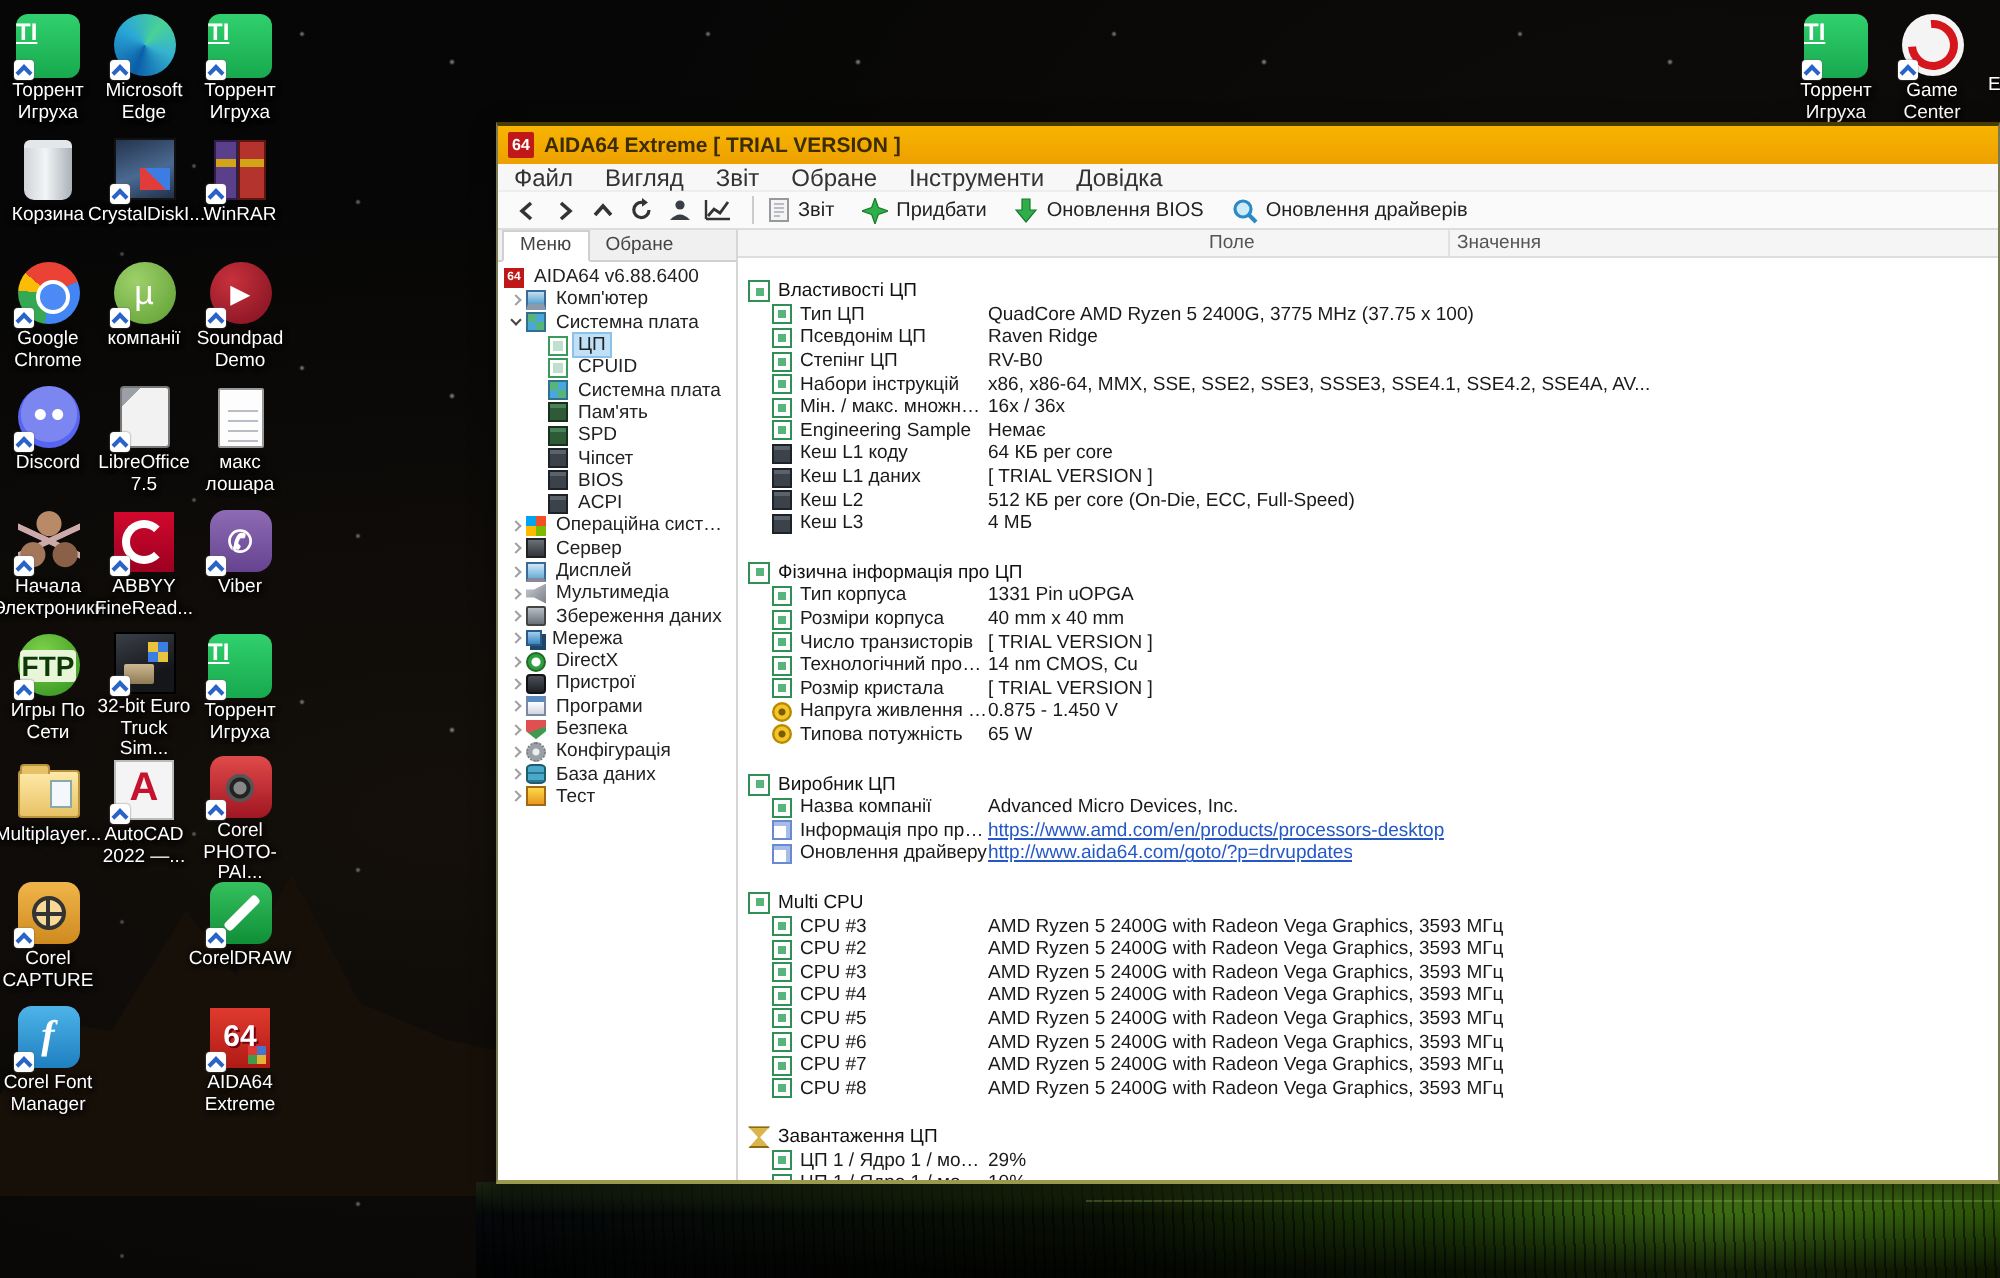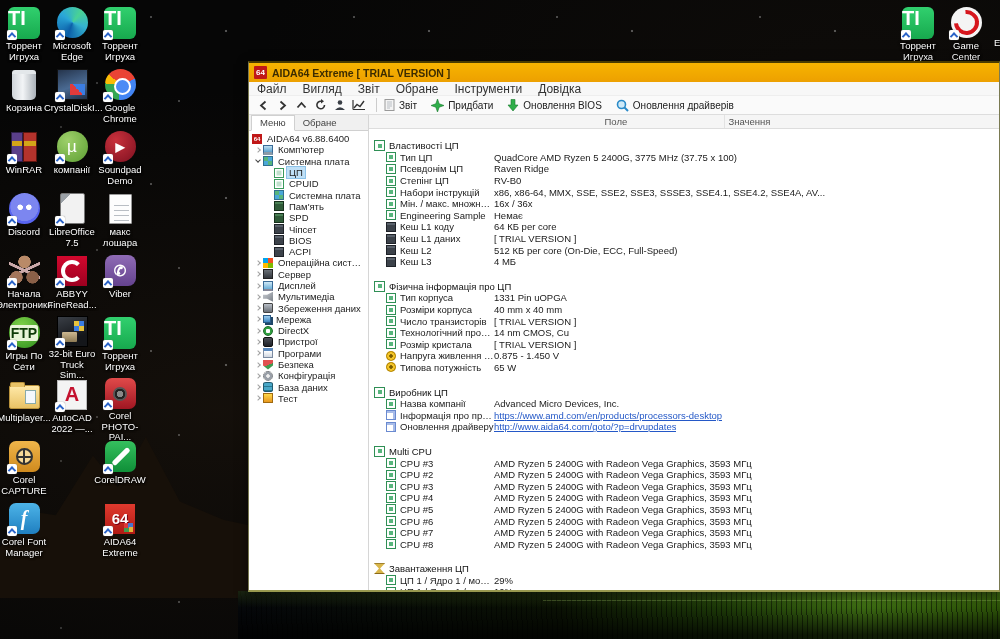--- a/index.html
+++ b/index.html
@@ -33,21 +33,21 @@
   .dicon { width:48px; display:flex; flex-direction:column; align-items:center; padding-top:2px; cursor:default; }
   .dimg { position:relative; width:33px; height:33px; display:flex; align-items:center; justify-content:center; }
   .dlabel { margin-top:2px; font-size:9.5px; line-height:10.5px; color:#fff; text-align:center;
     text-shadow:1px 1px 2px #000,0 0 3px #000; white-space:pre-line; max-width:56px; }
   .sarrow { position:absolute; left:-1px; bottom:-1px; width:10px; height:10px; background:#fff; border-radius:2px;
     box-shadow:0 0 1px #666; display:flex; align-items:center; justify-content:center; }
   .sarrow::after { content:""; width:4px; height:4px; border-left:2px solid #2a63c8; border-top:2px solid #2a63c8; transform:rotate(45deg) translate(1px,1px); }
   .glyph { font-weight:bold; color:#fff; }
 
   .di-ti { background:linear-gradient(#31d06e,#17a94e); border-radius:6px; width:32px; height:32px; }
-  .di-ti .glyph { font-size:20px; }
+  .di-ti .glyph { font-size:12px;text-decoration:underline; }
   .di-edge { width:31px; height:31px; border-radius:50%;
     background:conic-gradient(from 200deg,#0b5ea8,#2aa7d8 30%,#49d295 55%,#35b3d0 75%,#0b5ea8); }
   .di-recycle { width:24px; height:30px; background:linear-gradient(90deg,#cfd4d9,#f2f4f6 45%,#aab1b8); border-radius:3px 3px 5px 5px; border-top:4px solid #e3e7ea; }
   .di-crystaldisk { width:31px; height:31px; background:linear-gradient(160deg,#25344c,#4a6a92 55%,#203049); border:1px solid #111; }
   .di-crystaldisk::after { content:""; display:block; width:15px; height:11px; margin:14px 0 0 12px;
     background:conic-gradient(#e23b3b 0 25%,#3bo 0); background:linear-gradient(45deg,#e23b3b 50%,#3b7de2 50%); }
   .di-winrar { width:26px; height:30px; display:flex; }
   .di-winrar::before { content:""; flex:1; background:linear-gradient(#5a3f8a 30%,#d4a418 30% 45%,#5a3f8a 45%); border:1px solid #2e1f4a; }
   .di-winrar::after { content:""; flex:1.2; background:linear-gradient(#b4332c 30%,#d4a418 30% 45%,#b4332c 45%); border:1px solid #5e150f; }
   .di-chrome { width:31px; height:31px; border-radius:50%;
@@ -218,32 +218,32 @@
       </div>
       <div class="dicon">
         <div class="dimg">
           <div class="di-crystaldisk"></div>
           <span class="sarrow"></span>
         </div>
         <div class="dlabel">CrystalDiskI...</div>
       </div>
       <div class="dicon">
         <div class="dimg">
+          <div class="di-winrar"></div>
+          <span class="sarrow"></span>
+        </div>
+        <div class="dlabel">WinRAR</div>
+      </div>
+      <div class="dicon">
+        <div class="dimg">
           <div class="di-chrome"></div>
           <span class="sarrow"></span>
         </div>
         <div class="dlabel">Google
 Chrome</div>
-      </div>
-      <div class="dicon">
-        <div class="dimg">
-          <div class="di-winrar"></div>
-          <span class="sarrow"></span>
-        </div>
-        <div class="dlabel">WinRAR</div>
       </div>
       <div class="dicon">
         <div class="dimg">
           <div class="di-utorrent">
             <span class="glyph">µ</span>
           </div>
           <span class="sarrow"></span>
         </div>
         <div class="dlabel">компанії</div>
       </div>

